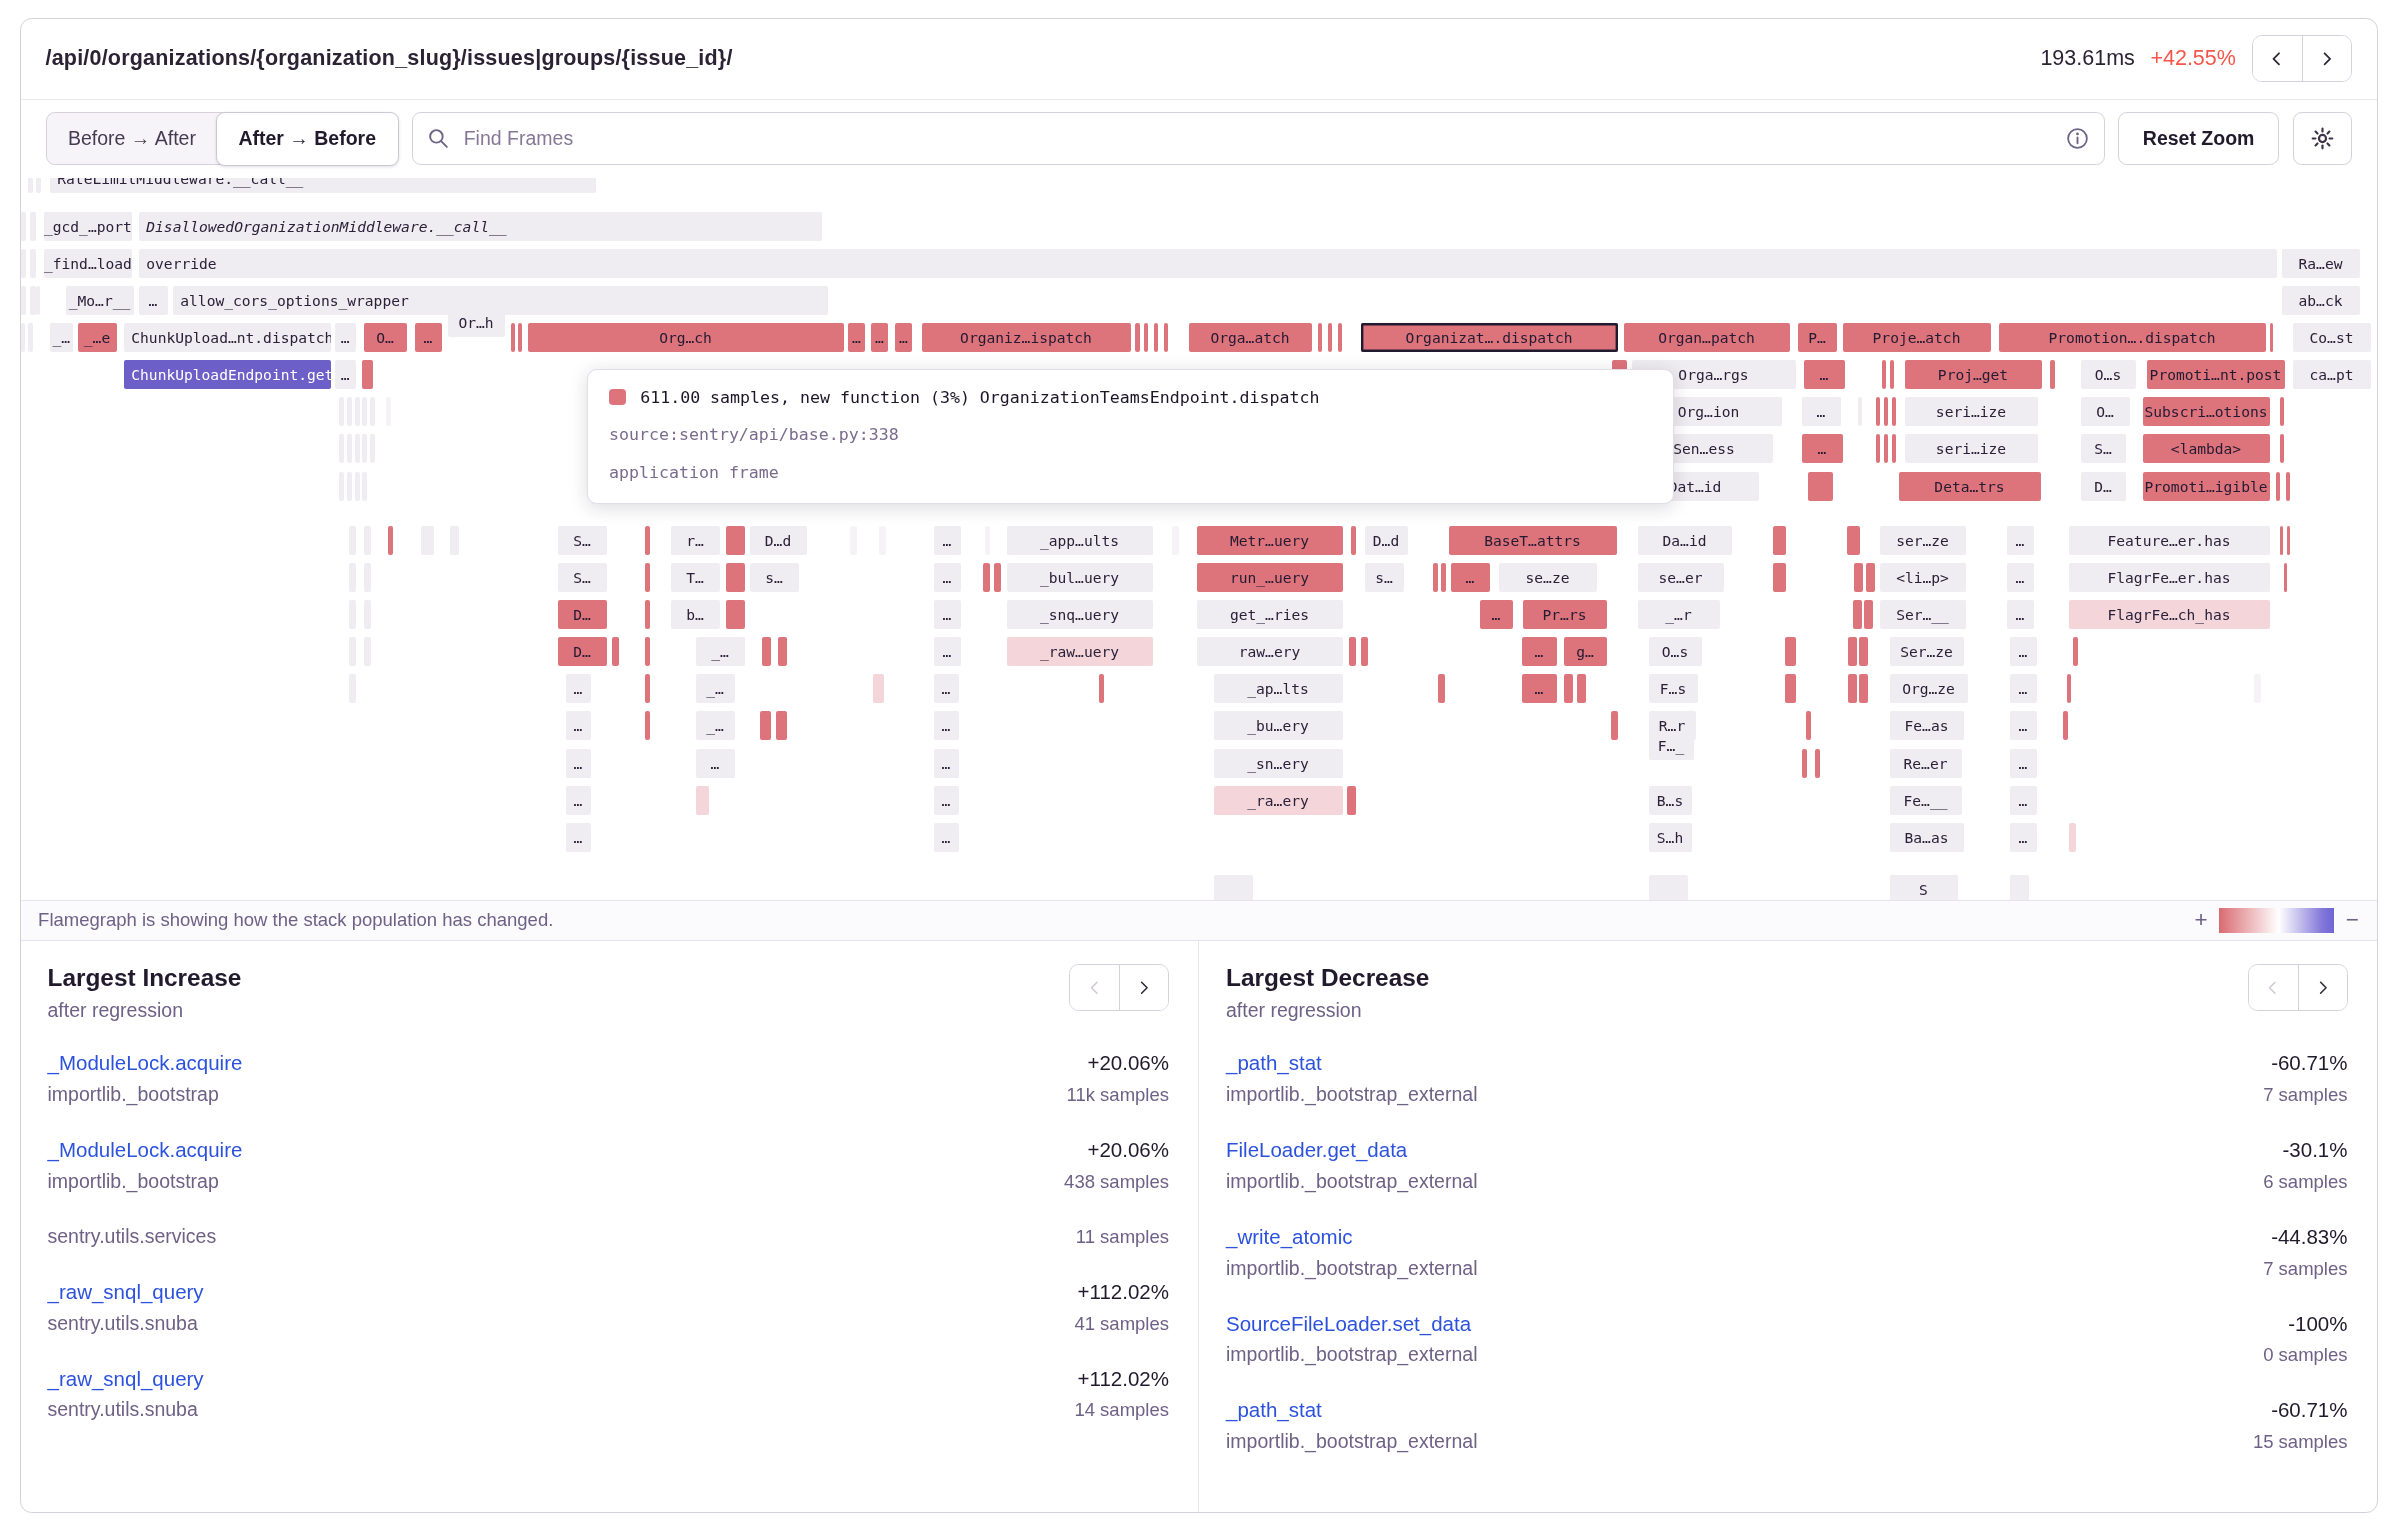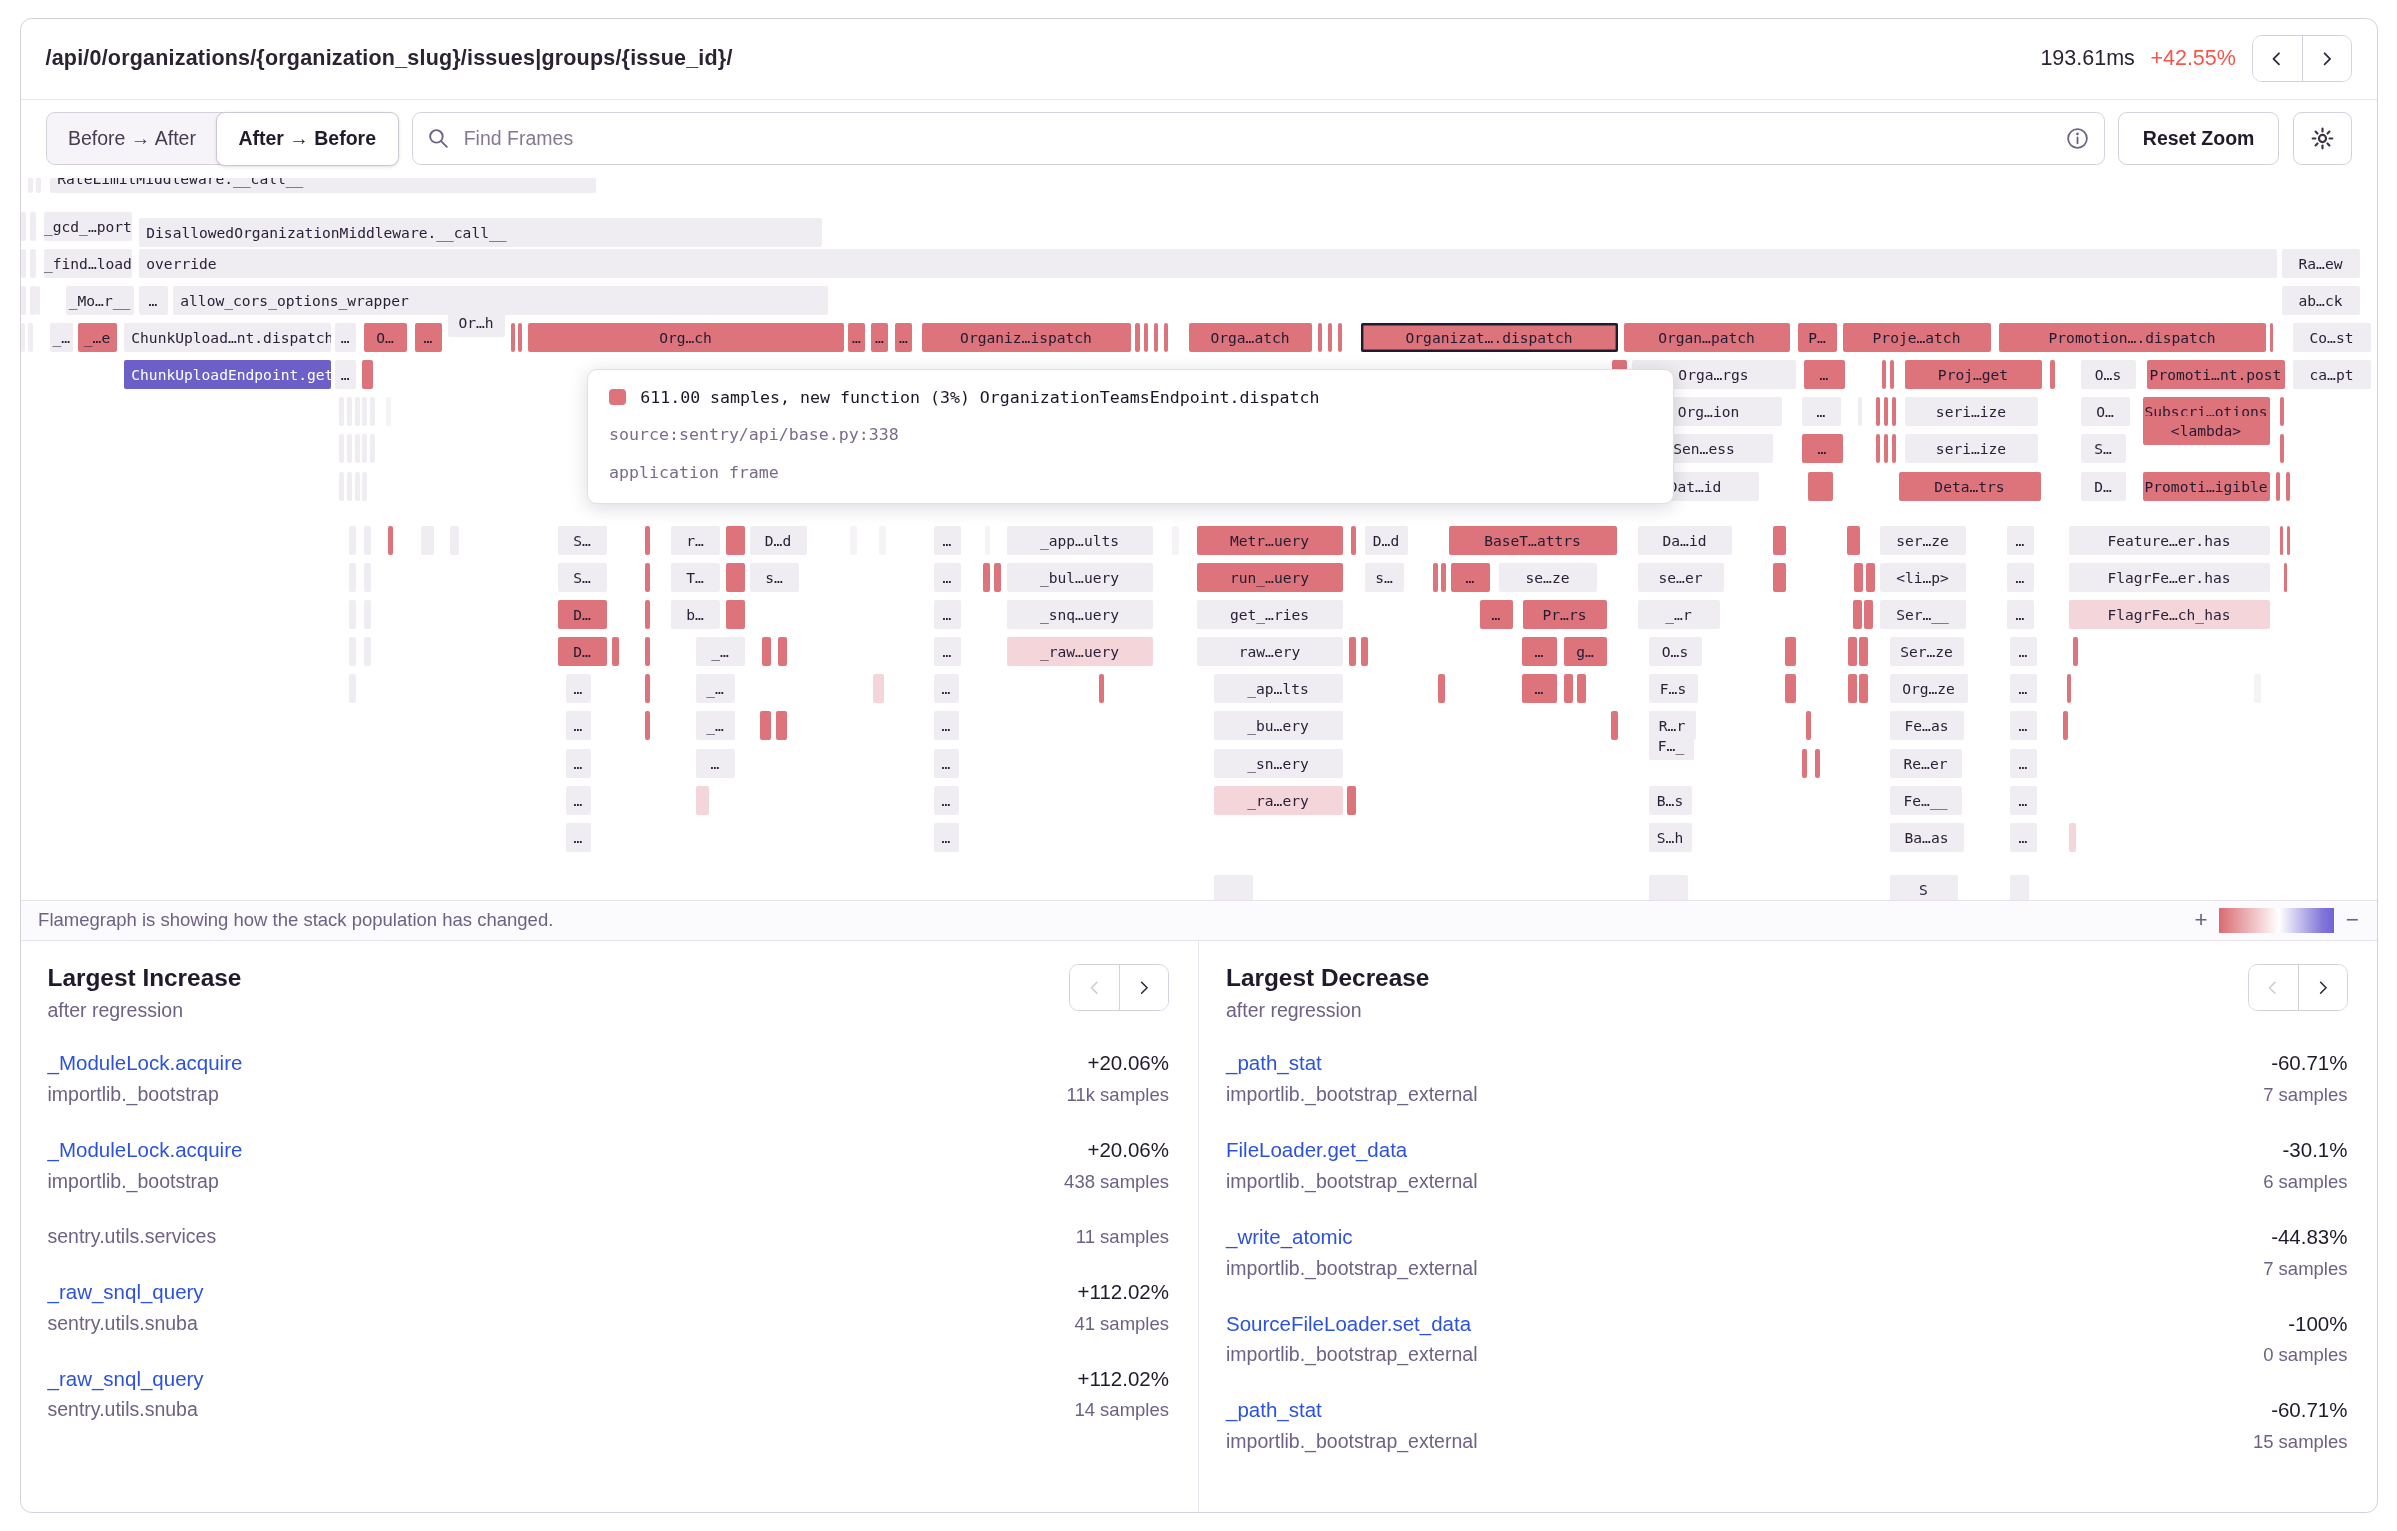--- a/index.html
+++ b/index.html
@@ -137,21 +137,21 @@
   </div>
 
   <div class="flame">
     <div>
         <div class="fseg c-g" style="left: 7.8px; top: -13.7px; width: 4.9px;"></div>
         <div class="fseg c-g" style="left: 15.6px; top: -13.7px; width: 4.9px;"></div>
         <div class="fseg c-g left-al" style="left: 29px; top: -13.7px; width: 546px;">RateLimitMiddleware.__call__</div>
         <div class="fseg c-g" style="left: 0px; top: 34px; width: 5.9px;"></div>
         <div class="fseg c-g" style="left: 9.8px; top: 34px; width: 5.9px;"></div>
         <div class="fseg c-g" style="left: 23.4px; top: 34px; width: 88px;">_gcd_…port</div>
-        <div class="fseg c-g left-al" style="left: 118px; top: 40px; width: 683px;">DisallowedOrganizationMiddleware.__call__</div>
+        <div class="fseg c-g left-al" style="left: 118px; top: 34px; width: 683px; font-style: italic;">DisallowedOrganizationMiddleware.__call__</div>
         <div class="fseg c-g" style="left: 0px; top: 71px; width: 5.9px;"></div>
         <div class="fseg c-g" style="left: 9.8px; top: 71px; width: 5.9px;"></div>
         <div class="fseg c-g" style="left: 23.4px; top: 71px; width: 88px;">_find…load</div>
         <div class="fseg c-g left-al" style="left: 118px; top: 71px; width: 2138px;">override</div>
         <div class="fseg c-g" style="left: 2261px; top: 71px; width: 78px;">Ra…ew</div>
         <div class="fseg c-g" style="left: 0px; top: 108px; width: 5.9px;"></div>
         <div class="fseg c-g" style="left: 9.8px; top: 108px; width: 5.9px;"></div>
         <div class="fseg c-g" style="left: 15.6px; top: 108px; width: 3.9px;"></div>
         <div class="fseg c-g" style="left: 45px; top: 108px; width: 68px;">_Mo…r__</div>
         <div class="fseg c-g" style="left: 118px; top: 108px; width: 29px;">…</div>
@@ -225,21 +225,21 @@
         <div class="fseg c-g" style="left: 349px; top: 256px; width: 5.9px;"></div>
         <div class="fseg c-r" style="left: 1562px; top: 256px; width: 4.9px;"></div>
         <div class="fseg c-r" style="left: 1570px; top: 256px; width: 4.9px;"></div>
         <div class="fseg c-g" style="left: 1615px; top: 256px; width: 137px;">Sen…ess</div>
         <div class="fseg c-r" style="left: 1781px; top: 256px; width: 41px;">…</div>
         <div class="fseg c-r" style="left: 1855px; top: 256px; width: 4.9px;"></div>
         <div class="fseg c-r" style="left: 1863px; top: 256px; width: 4.9px;"></div>
         <div class="fseg c-r" style="left: 1871px; top: 256px; width: 4.9px;"></div>
         <div class="fseg c-g" style="left: 1884px; top: 256px; width: 133px;">seri…ize</div>
         <div class="fseg c-g" style="left: 2060px; top: 256px; width: 45px;">S…</div>
-        <div class="fseg c-r" style="left: 2122px; top: 238px; width: 127px;">&lt;lambda&gt;</div>
+        <div class="fseg c-r" style="left: 2122px; top: 256px; width: 127px;">&lt;lambda&gt;</div>
         <div class="fseg c-r" style="left: 2259px; top: 256px; width: 4.9px;"></div>
         <div class="fseg c-g" style="left: 318px; top: 294px; width: 5.9px;"></div>
         <div class="fseg c-g" style="left: 326px; top: 294px; width: 5.9px;"></div>
         <div class="fseg c-g" style="left: 334px; top: 294px; width: 5.9px;"></div>
         <div class="fseg c-g" style="left: 341px; top: 294px; width: 5.9px;"></div>
         <div class="fseg c-g" style="left: 1611px; top: 294px; width: 127px;">Dat…id</div>
         <div class="fseg c-r" style="left: 1787px; top: 294px; width: 25px;"></div>
         <div class="fseg c-r" style="left: 1878px; top: 294px; width: 142px;">Deta…trs</div>
         <div class="fseg c-g" style="left: 2060px; top: 294px; width: 45px;">D…</div>
         <div class="fseg c-r" style="left: 2122px; top: 294px; width: 127px;">Promoti…igible</div>

